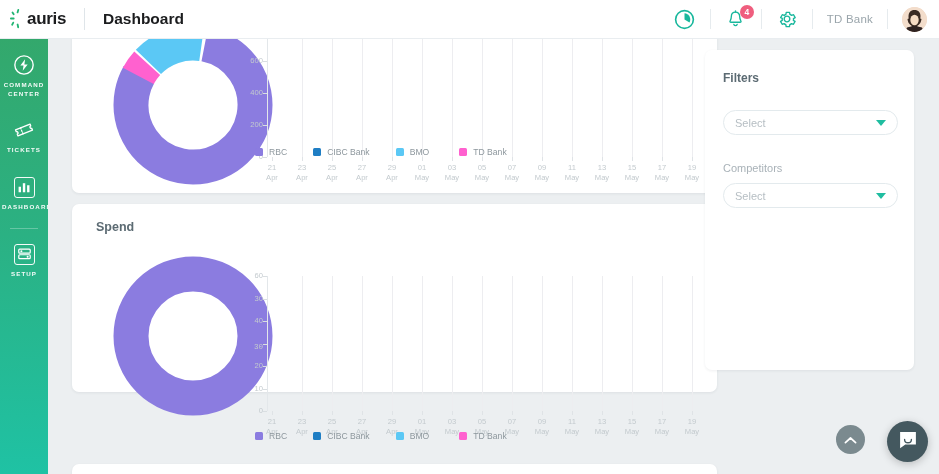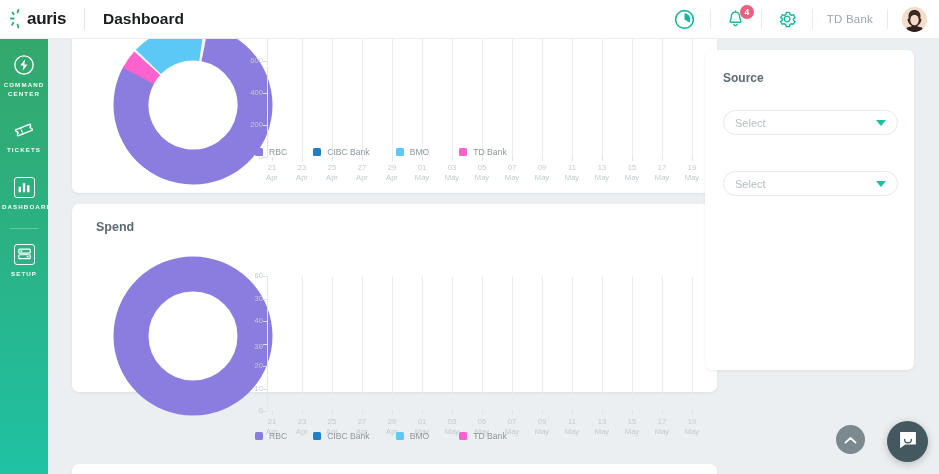--- a/index.html
+++ b/index.html
@@ -401,30 +401,31 @@
         <div class="legend-item" style="margin-right:0;">
           <span class="legend-sw" style="background:#ff61cf"></span>
           <span class="legend-lb">TD Bank</span>
         </div>
       </div>
     </div>
 
     <div class="card" style="left:24px; top:425px; width:645px; height:60px;"></div>
 
     <div class="card" style="left:657px; top:11px; width:209px; height:320px;">
-      <div class="filters-title" style="position:absolute; left:18px; top:21px;">Source</div>
+      <div class="filters-title" style="position:absolute; left:18px; top:21px;">Filters</div>
 
       <div style="position:absolute; left:18px; top:51px; width:175px;">
         <div class="select" style="margin-top:9px;">
           <span class="select-val">Select</span>
           <span class="chevron"></span>
         </div>
       </div>
 
       <div style="position:absolute; left:18px; top:112px; width:175px;">
+        <div class="filter-label">Competitors</div>
         <div class="select" style="margin-top:9px;">
           <span class="select-val">Select</span>
           <span class="chevron"></span>
         </div>
       </div>
     </div>
 
 
   </div>
 

